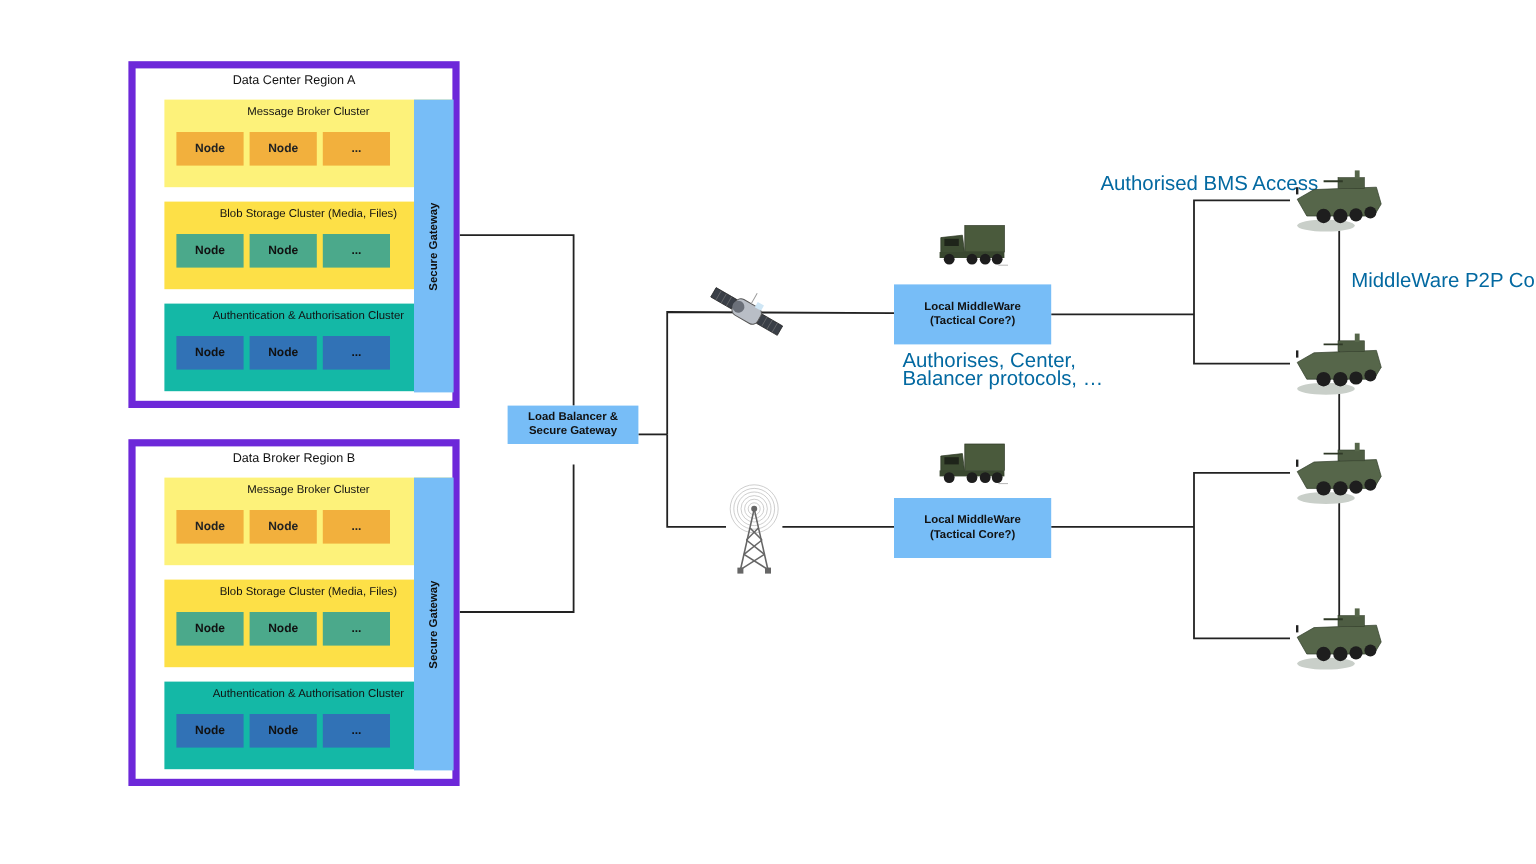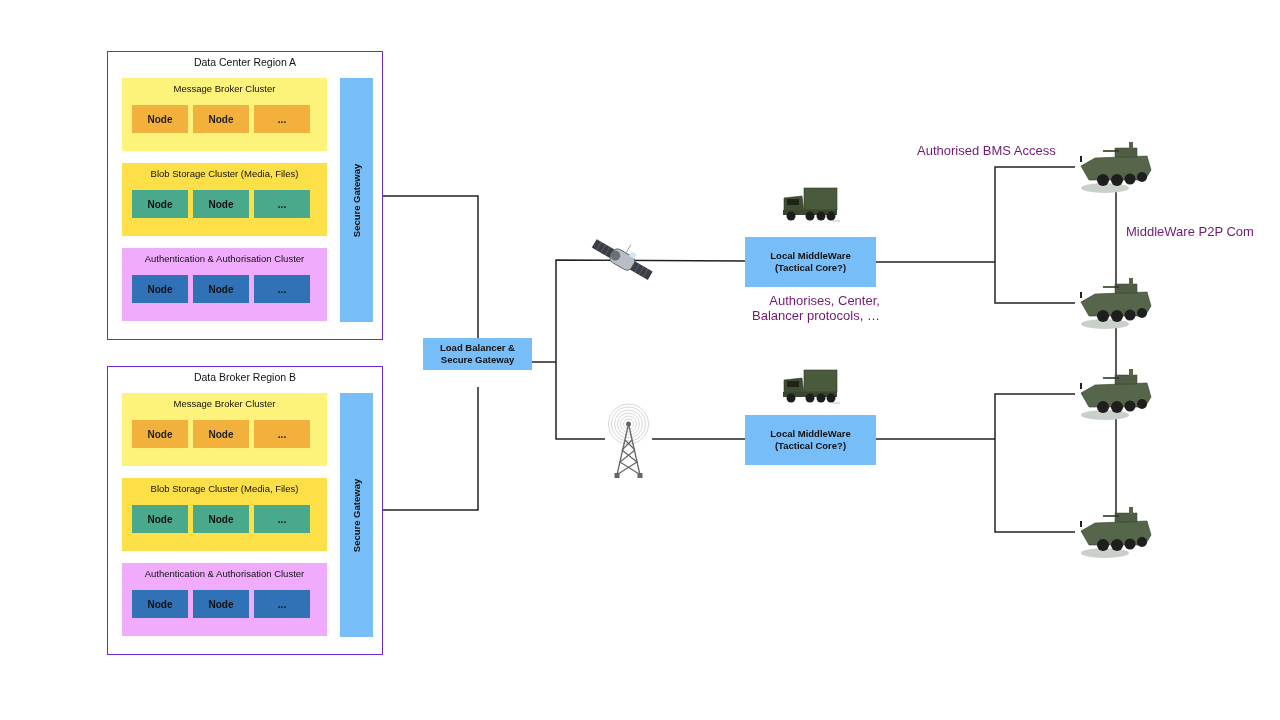--- a/index.html
+++ b/index.html
@@ -1,32 +1,32 @@
 <!DOCTYPE html>
 <html><head>
 <meta charset="utf-8">
 <style>
   html, body { margin:0; padding:0; background:#ffffff; }
   body { width:1280px; height:720px; position:relative; overflow:hidden; font-family:"Liberation Sans", sans-serif; color:#111; }
   .abs { position:absolute; }
-  .region { position:absolute; border:1px solid #6d28d9; background:#fff; box-sizing:border-box; }
+  .region { position:absolute; border:6px solid #6d28d9; background:#fff; box-sizing:border-box; }
   .region-title { position:absolute; left:0; right:0; top:4px; text-align:center; font-size:10.5px; }
-  .cluster { position:absolute; left:14px; width:205px; height:73px; box-sizing:border-box; }
+  .cluster { position:absolute; left:24px; width:240px; height:73px; box-sizing:border-box; }
   .cluster-title { position:absolute; left:0; right:0; top:5px; text-align:center; font-size:9.5px; }
   .node { position:absolute; top:27px; width:56px; height:28px; font-size:10px; font-weight:bold; display:flex; align-items:center; justify-content:center; box-sizing:border-box; }
   .mb { background:#fdf27a; }
   .mb .node { background:#f2b03d; color:#222; }
   .bs { background:#fde047; }
   .bs .node { background:#4ba98b; color:#111; }
-  .au { background:#f0abfc; }
+  .au { background:#14b8a6; }
   .au .node { background:#3172b6; color:#111; }
   .gw { position:absolute; left:232px; top:26px; width:33px; height:244px; background:#77bdf7; display:flex; align-items:center; justify-content:center; }
   .gw span { transform:rotate(-90deg); white-space:nowrap; font-size:9.5px; font-weight:bold; }
   .box { position:absolute; background:#77bdf7; display:flex; flex-direction:column; align-items:center; justify-content:center; text-align:center; font-size:9.5px; font-weight:bold; line-height:12px; }
-  .label { position:absolute; font-size:13px; white-space:nowrap; color:#701a75;text-align:right; }
+  .label { position:absolute; font-size:17px; white-space:nowrap; color:#0369a1; }
   svg.lines { position:absolute; left:0; top:0; }
 </style>
 </head>
 <body>
 
 <svg class="lines" width="1280" height="720">
   <g stroke="#222" stroke-width="1.5" fill="none">
     <polyline points="383,196 478,196 478,338"></polyline>
     <polyline points="383,510 478,510 478,387"></polyline>
     <polyline points="532,362 556,362"></polyline>

